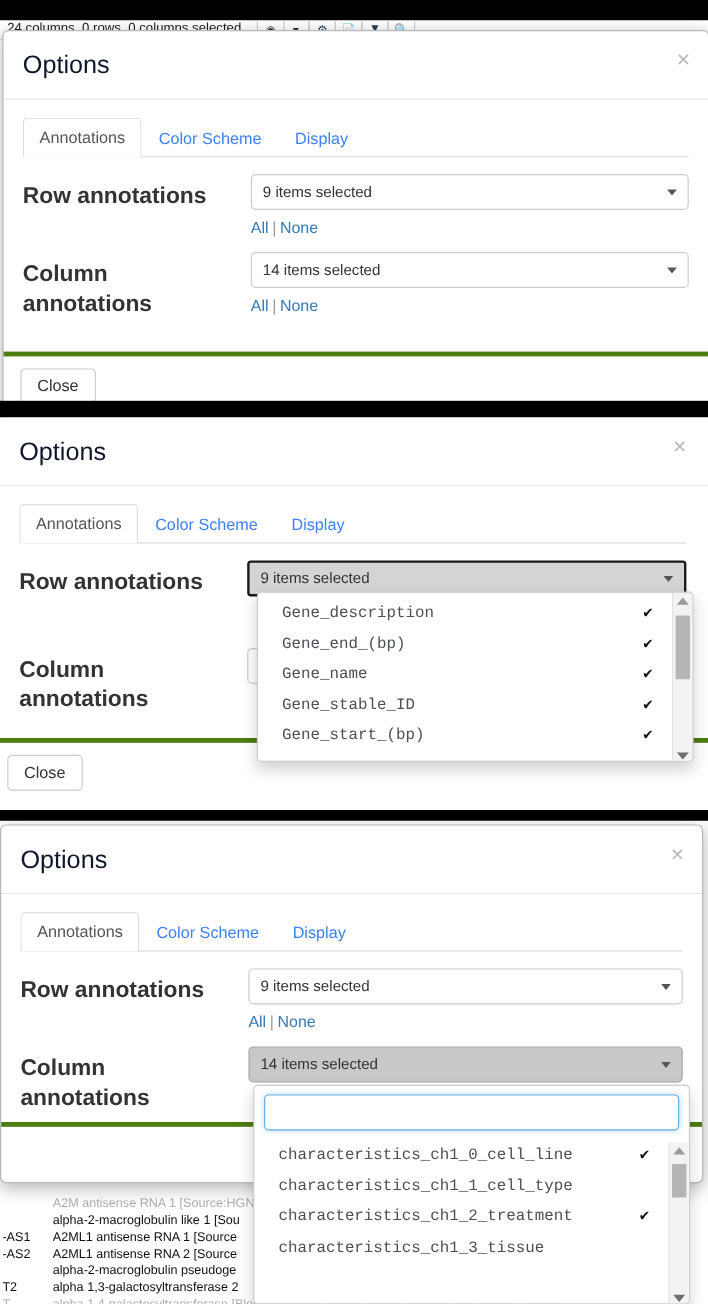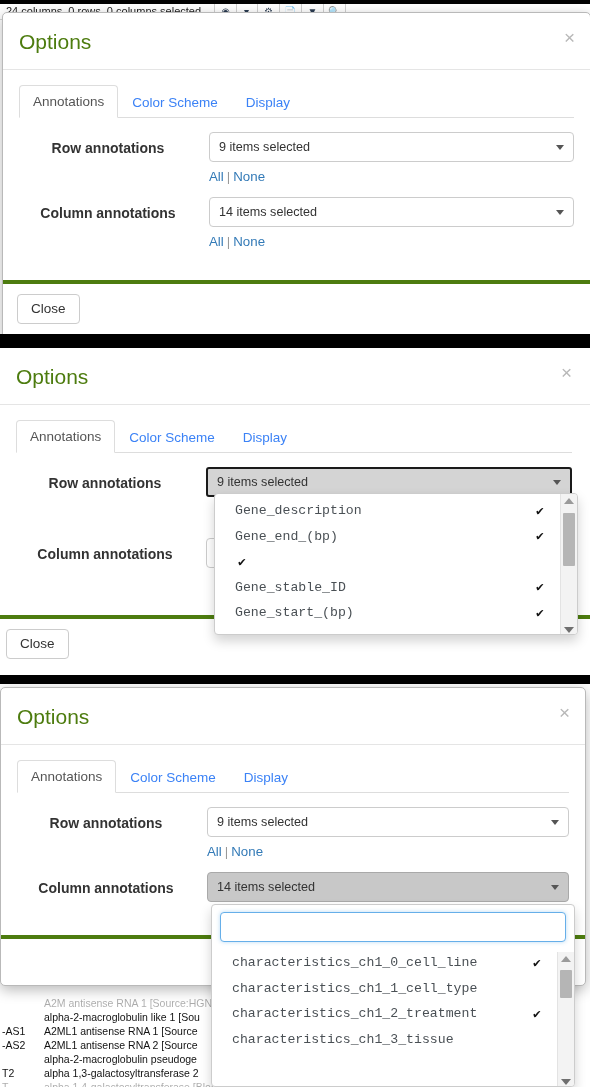--- a/index.html
+++ b/index.html
@@ -95,21 +95,21 @@
     position: relative;
     height: 57px;
     border-bottom: 1px solid #e5e5e5;
     display: flex;
     align-items: center;
     padding: 0 16px;
     box-sizing: border-box;
   }
   .modal-title {
     font-size: 21px;
-    color: #4d7c0f;
+    color: #0f172a;
     font-weight: normal;
     line-height: 1;
   }
   .modal-close {
     position: absolute;
     right: 15px;
     top: 15px;
     font-size: 19px;
     color: #b8b8b8;
     line-height: 1;
@@ -170,23 +170,23 @@
 
   
   .form-row {
     display: flex;
     align-items: flex-start;
     margin-top: 14px;
     position: relative;
   }
   .form-label {
     width: 190px;
-    text-align: center;
+    text-align: left;
     font-weight: bold;
-    font-size: 14px;
+    font-size: 19px;
     color: #333333;
     padding-top: 7px;
     padding-right: 12px;
     box-sizing: border-box;
     line-height: 1.3;
   }
   .form-ctrl { flex: 1; position: relative; }
 
   .select-box {
     position: relative;
@@ -325,21 +325,21 @@
   .gap {
     position: absolute;
     left: 0;
     width: 590px;
     background: #000000;
   }
 </style>
 </head>
 <body>
 
-<div class="panel" style="top:4px; height:408px;">
+<div class="panel" style="top:17px; height:408px;">
 
   <div class="bg-layer" style="top:0; height:334px;">
     <div class="bg-toolbar">
       <span class="bg-toolbar-text">24 columns, 0 rows, 0 columns selected</span>
       <span class="tb-group">
         <span class="tb-btn">◉</span>
         <span class="tb-btn" style="border-left:none;">▾</span>
         <span class="tb-btn">⚙</span>
         <span class="tb-btn">📄</span>
         <span class="tb-btn">▼</span>
@@ -458,20 +458,21 @@
     <div class="dd-list">
       <div class="dd-item">
         <span class="lbl">Gene_description</span>
         <span class="chk">✔</span>
       </div>
       <div class="dd-item">
         <span class="lbl">Gene_end_(bp)</span>
         <span class="chk">✔</span>
       </div>
       <div class="dd-item">
+        <span class="lbl">Gene_name</span>
         <span class="chk">✔</span>
       </div>
       <div class="dd-item">
         <span class="lbl">Gene_stable_ID</span>
         <span class="chk">✔</span>
       </div>
       <div class="dd-item">
         <span class="lbl">Gene_start_(bp)</span>
         <span class="chk">✔</span>
       </div>

